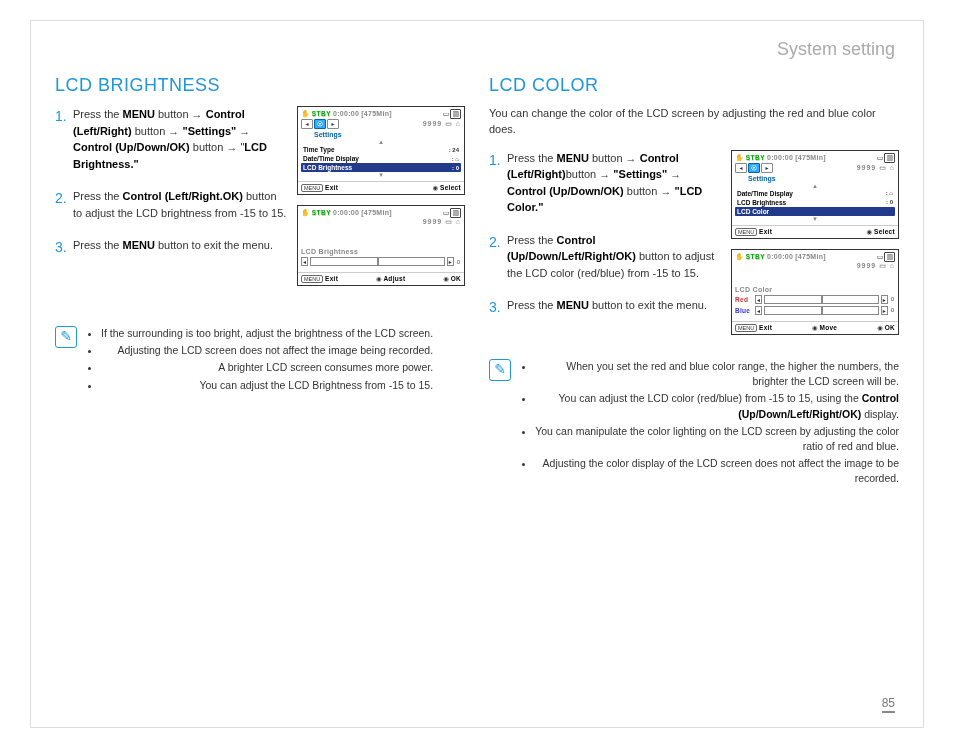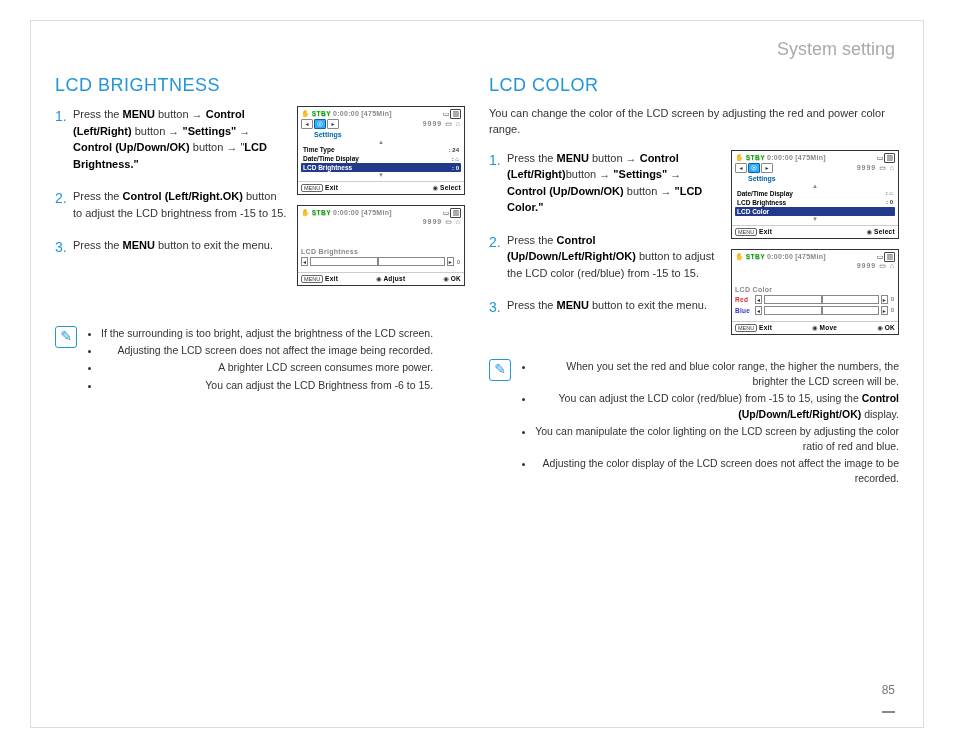--- a/index.html
+++ b/index.html
@@ -150,21 +150,21 @@
   }
   .note-icon::before { content: "✎"; font-size:14px; font-style:normal;}
   .note ul { margin:0; padding-left:14px; }
   .note li { margin-bottom:2px; }
   .note b { font-weight:bold; color:#000;}
   .page-num {
     position: absolute;
     bottom: 14px; right: 28px;
     font-size: 12px; color: #777;
     border-bottom: 2px solid #888;
-    padding-bottom: 14px;
+    padding-bottom: 1px;
   }
 </style>
 </head>
 <body>
 
 <div class="page">
   <div class="header-title">System setting</div>
 
   <div class="cols">
 
@@ -257,28 +257,28 @@
           </div>
         </div>
       </div>
 
       <div class="note">
         <div class="note-icon"></div>
         <ul>
           <li>If the surrounding is too bright, adjust the brightness of the LCD screen.</li>
           <li>Adjusting the LCD screen does not affect the image being recorded.</li>
           <li>A brighter LCD screen consumes more power.</li>
-          <li>You can adjust the LCD Brightness from -6 to 15.</li>
+          <li>You can adjust the LCD Brightness from -15 to 15.</li>
         </ul>
       </div>
     </div>
 
     <div class="col">
       <h2>LCD COLOR</h2>
-      <div class="intro">You can change the color of the LCD screen by adjusting the red and power color range.</div>
+      <div class="intro">You can change the color of the LCD screen by adjusting the red and blue color does.</div>
 
       <div class="row">
         <div class="steps">
           <div class="step">
             <div class="num">1.</div>
             <div class="step-text">
               <span>Press the </span><b>MENU</b><span> button → </span><b>Control (Left/Right)</b><span>button → </span><b>"Settings"</b><span> → </span><b>Control (Up/Down/OK)</b><span> button → </span><b>"LCD Color."</b>
             </div>
           </div>
           <div class="step">

